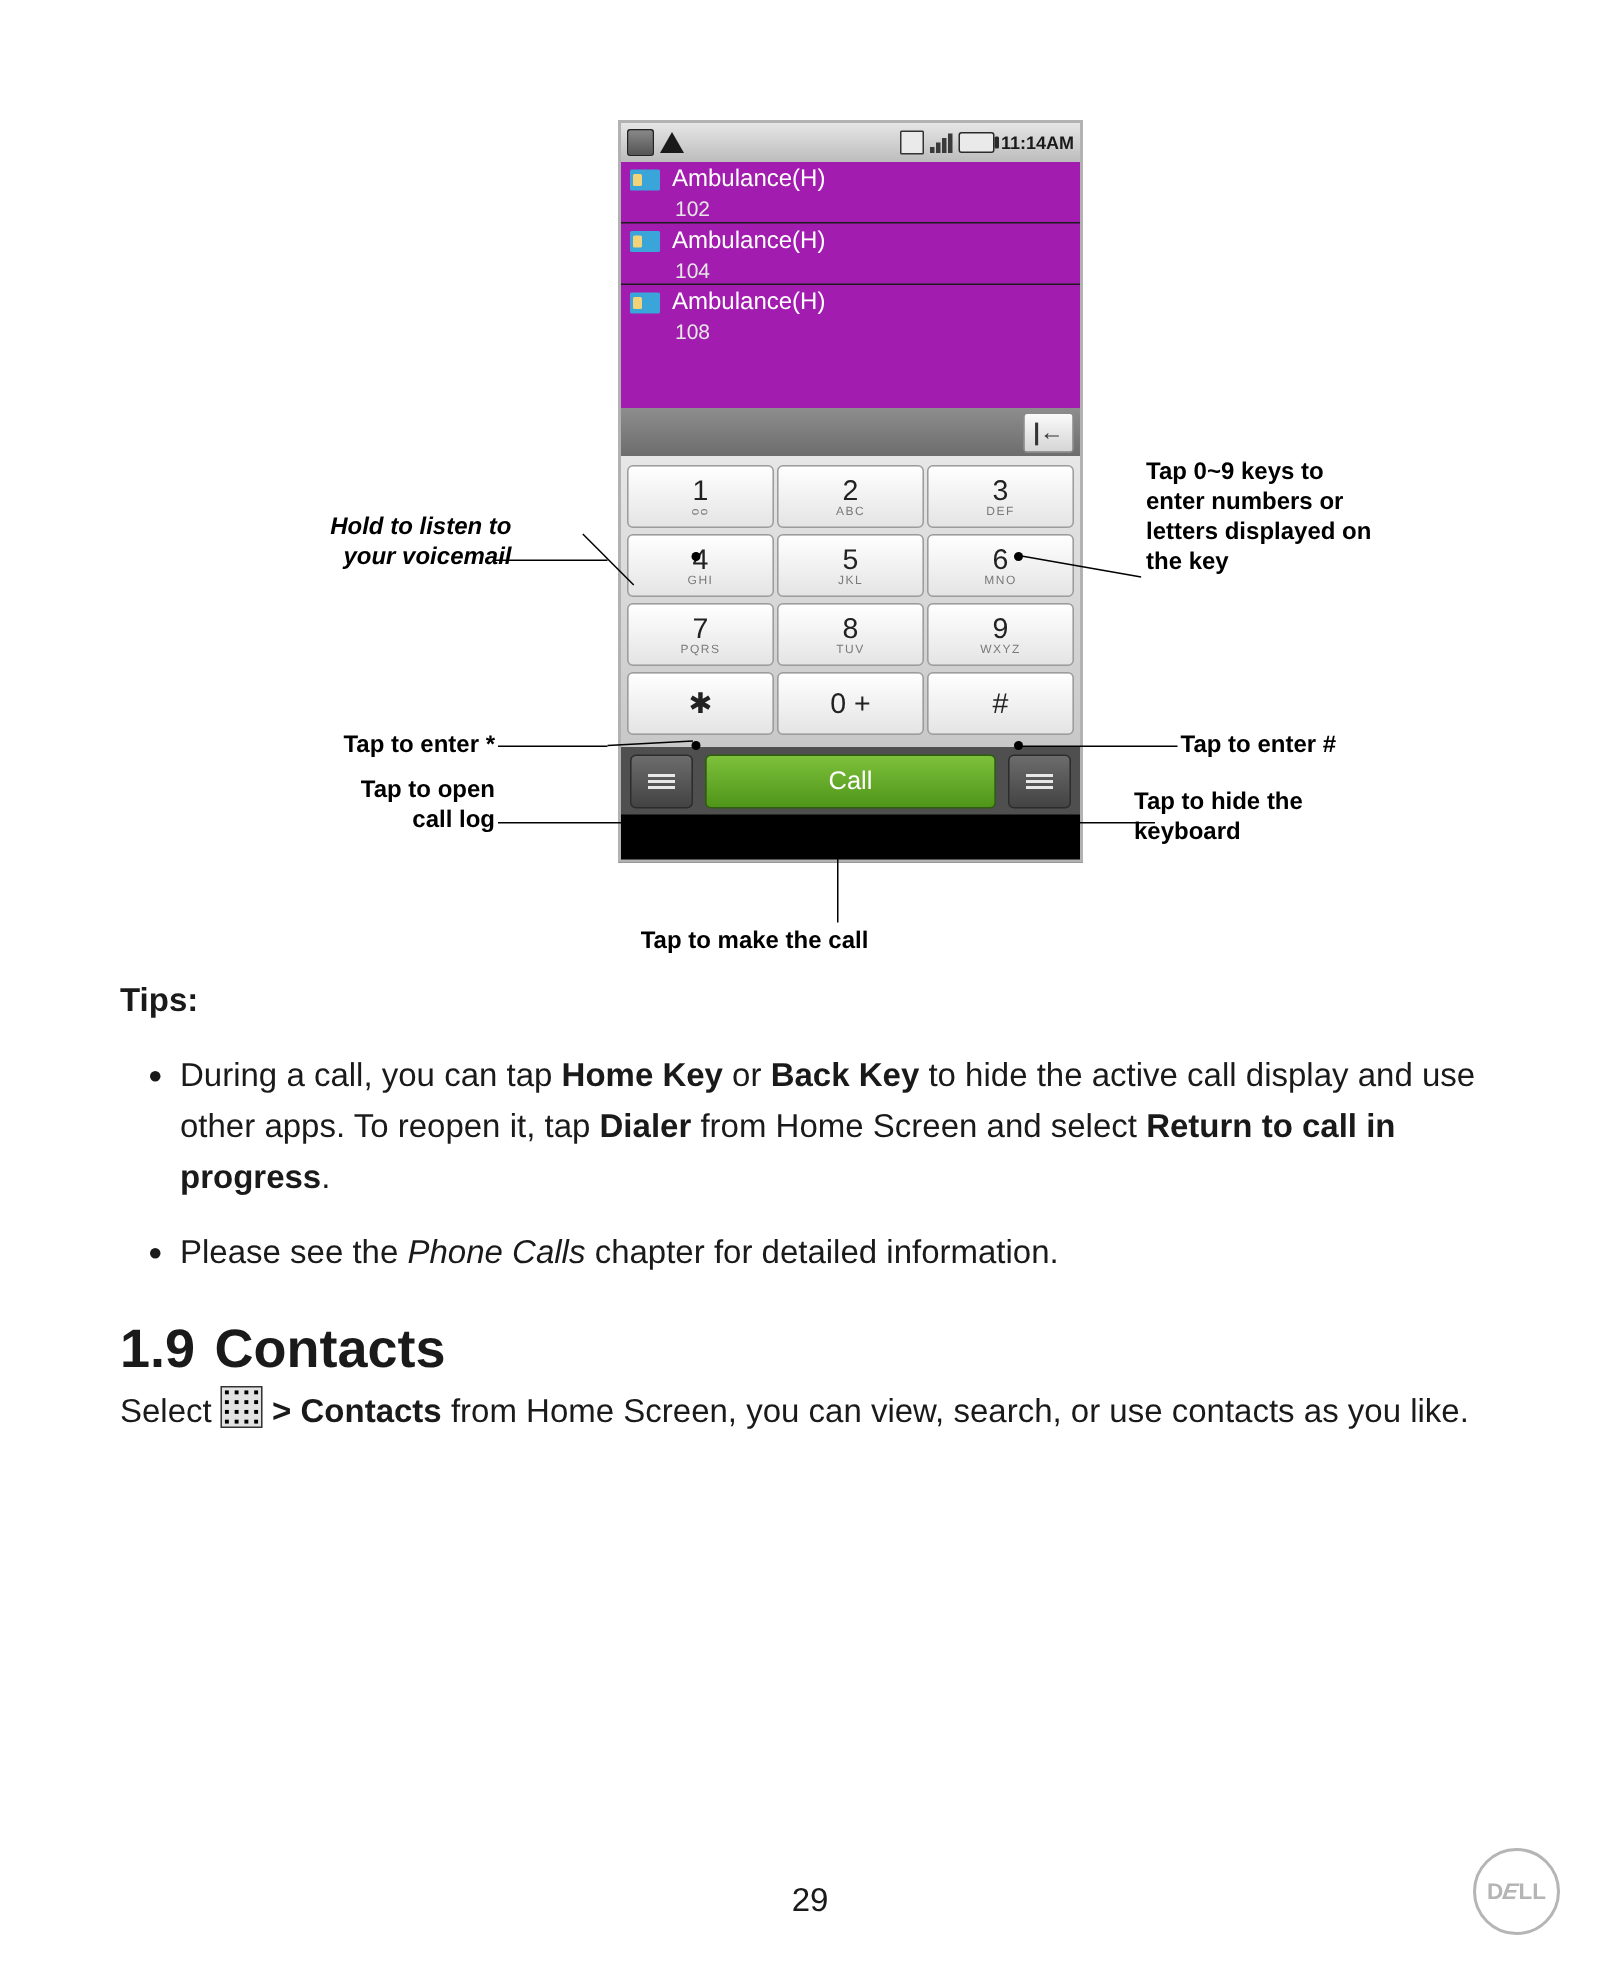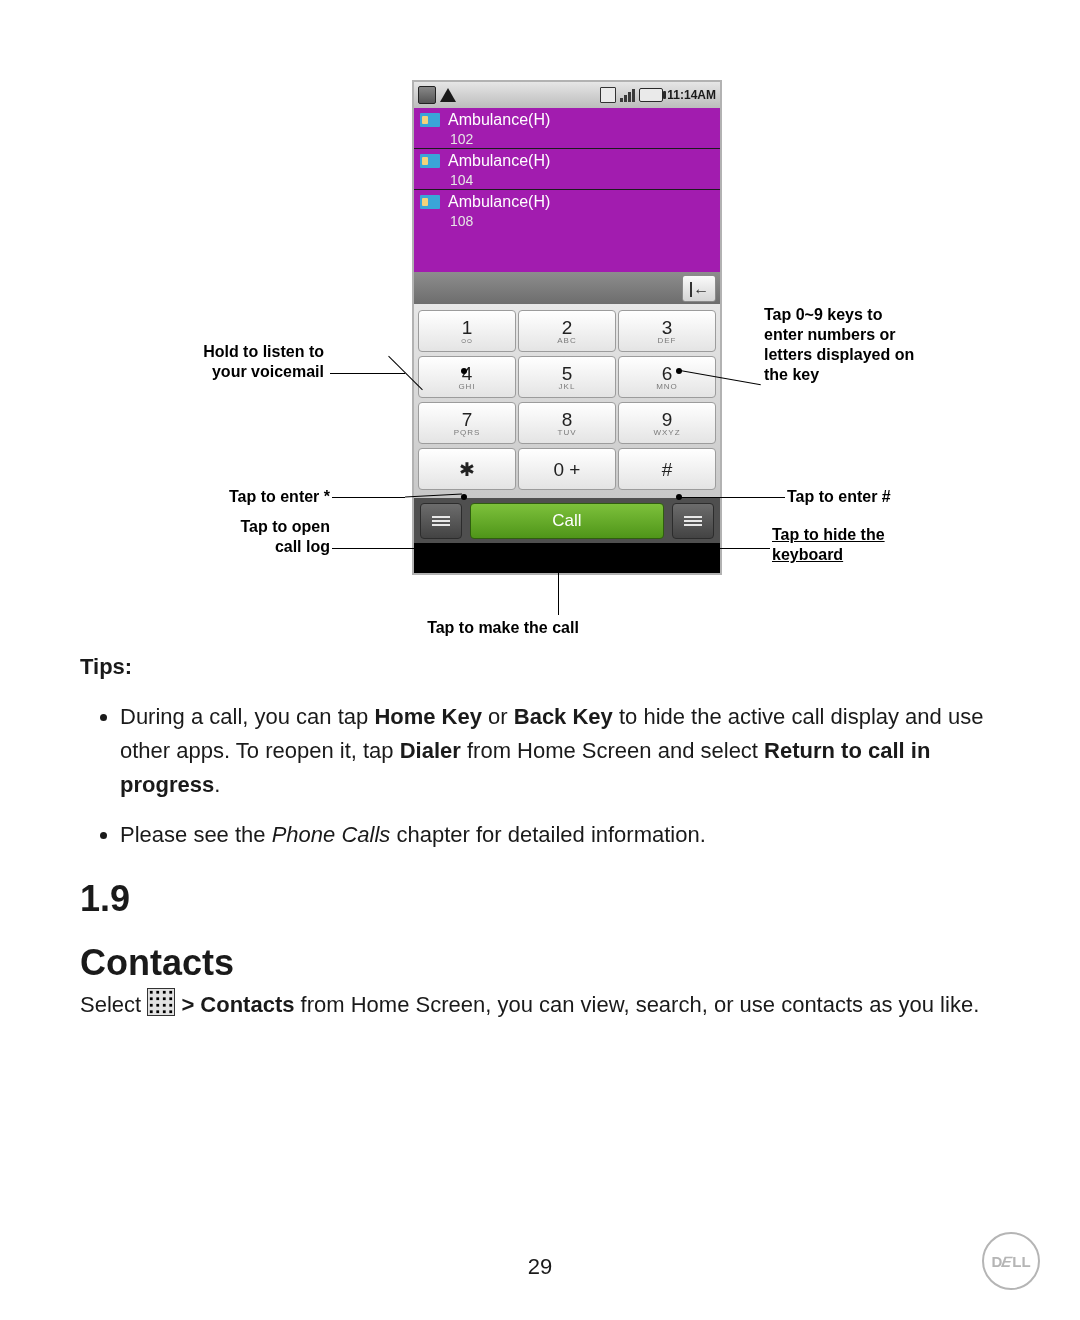--- a/index.html
+++ b/index.html
@@ -155,22 +155,22 @@
     font-size:22px;
     line-height:34px;
   }
   .body h3 { font-size:22px; font-weight:bold; margin:0 0 16px 0; }
   ul.bullets { margin:0 0 28px 0; padding-left:40px; }
   ul.bullets li { margin-bottom:16px; }
   .body .b { font-weight:bold; }
   .body .i { font-style:italic; }
 
   .section-head {
-    display:flex; align-items:baseline; gap:30px;
-    margin-top:30px; margin-bottom:8px;flex-direction:column;
+    display:flex; align-items:baseline; gap:13px;
+    margin-top:30px; margin-bottom:8px;
   }
   .section-head .num { font-size:36px; font-weight:bold; }
   .section-head .title { font-size:36px; font-weight:bold; }
 
   .appgrid {
     display:inline-block; width:26px; height:26px;
     background:
       radial-gradient(circle, #000 1.5px, transparent 1.5px) 0 0/6.5px 6.5px,
       #e2e2e2;
     border:1px solid #333; vertical-align:-4px;
@@ -312,21 +312,21 @@
         <div class="bbtn">
           <div class="bbtn-right">
               <div></div>
               <div></div>
               <div></div>
             </div>
         </div>
       </div>
     </div>
 
-    <div class="callout leftA" style="left:14px; top:262px; width:230px;">Hold to listen to<br>your voicemail</div>
+    <div class="callout leftA" style="left:31px; top:262px; width:230px;font-style:italic;">Hold to listen to<br>your voicemail</div>
     <div class="line" style="left:250px;top:293px;height:1px;width:75px;"></div>
     <div class="line" style="left:381px;top:288px;height:6px;width:6px;border-radius:50%;"></div>
     <div class="line" style="left:325px;top:269px;height:48px;width:1px;transform:rotate(-45deg);"></div>
 
     <div class="callout leftA" style="left:70px; top:407px; width:180px;">Tap to enter *</div>
     <div class="line" style="left:252px;top:417px;height:1px;width:73px;"></div>
     <div class="line" style="left:381px;top:414px;height:6px;width:6px;border-radius:50%;"></div>
     <div class="line" style="left:325px;top:415px;height:1px;width:57px;transform:rotate(-3deg);"></div>
 
     <div class="callout leftA" style="left:70px; top:437px; width:180px;">Tap to open<br>call log</div>
@@ -336,21 +336,21 @@
     <div class="line" style="left:478px;top:485px;height:50px;width:1px;"></div>
 
     <div class="callout right" style="left:684px; top:225px; width:220px;">Tap 0~9 keys to<br>enter numbers or<br>letters displayed on<br>the key</div>
     <div class="line" style="left:596px;top:288px;height:6px;width:6px;border-radius:50%;"></div>
     <div class="line" style="left:600px;top:290px;height:1px;width:82px;transform:rotate(10deg);transform-origin:left;"></div>
 
     <div class="callout right" style="left:707px; top:407px; width:200px;">Tap to enter #</div>
     <div class="line" style="left:596px;top:414px;height:6px;width:6px;border-radius:50%;"></div>
     <div class="line" style="left:600px;top:417px;height:1px;width:105px;"></div>
 
-    <div class="callout right" style="left:692px; top:445px; width:200px;text-decoration:underline;">Tap to hide the<br>keyboard</div>
+    <div class="callout right" style="left:676px; top:445px; width:200px;">Tap to hide the<br>keyboard</div>
     <div class="line" style="left:640px;top:468px;height:1px;width:50px;"></div>
   </div>
 
   <div class="body">
     <h3>Tips:</h3>
     <ul class="bullets">
       <li>
         <span>During a call, you can tap </span><span class="b">Home Key</span><span> or </span><span class="b">Back Key</span><span> to hide the active call display and use other apps. To reopen it, tap </span><span class="b">Dialer</span><span> from Home Screen and select </span><span class="b">Return to call in progress</span><span>.</span>
       </li>
       <li>

